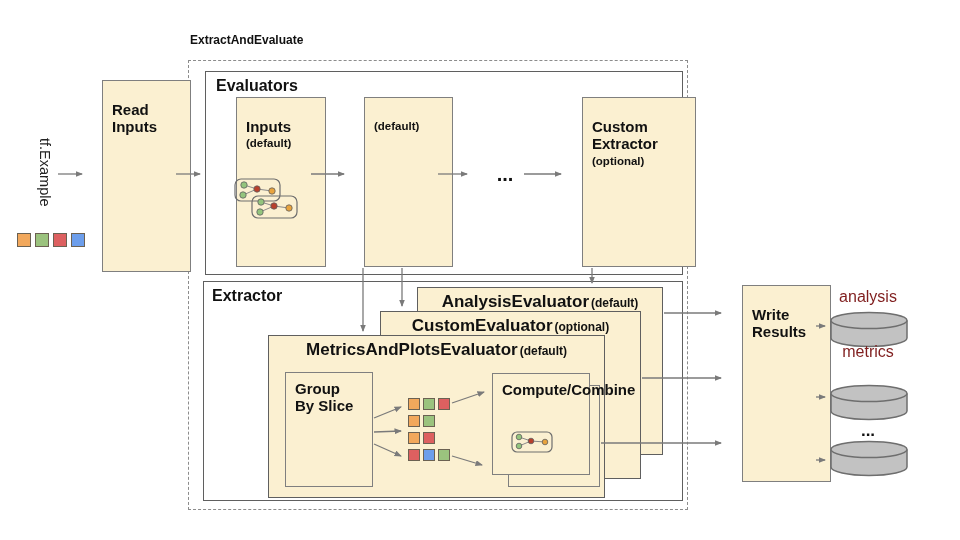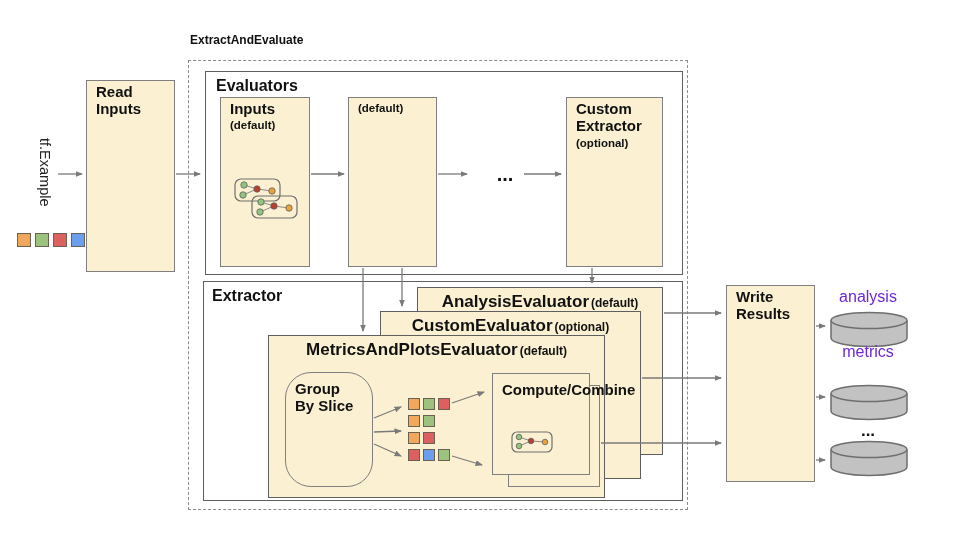--- a/index.html
+++ b/index.html
@@ -4,21 +4,21 @@
 <style>
   html,body{margin:0;padding:0;background:#ffffff;}
   .canvas{
     position:relative;width:960px;height:540px;background:#ffffff;overflow:hidden;
     font-family:"Liberation Sans", sans-serif;color:#111;
   }
   .abs{position:absolute;}
   
   .node-box{
     position:absolute;background:var(--box-fill);border:1.5px solid var(--box-border);
-    box-sizing:border-box;padding:2px 6px 0 9px;line-height:1.15;
+    box-sizing:border-box;padding:20px 6px 0 9px;line-height:1.15;margin-left:16px;
   }
   .container-box{
     position:absolute;background:#ffffff;border:1.5px solid var(--container-border);
     box-sizing:border-box;
   }
   .stack-box{
     position:absolute;background:var(--box-fill);border:1.5px solid var(--container-border);
     box-sizing:border-box;text-align:center;padding-top:4px;
   }
   .inner-box{
@@ -36,21 +36,21 @@
     position:absolute;left:190px;top:34px;font-weight:bold;font-size:12px;line-height:1;
   }
   .dashed-frame{
     position:absolute;left:188px;top:60px;width:500px;height:450px;
     border:1.6px dashed var(--dash-border);box-sizing:border-box;
   }
   .rotated-label{
     position:absolute;left:-2px;top:165px;width:94px;text-align:center;
     font-size:14.5px;color:#222;transform:rotate(90deg);line-height:1;
   }
-  .out-label{position:absolute;font-size:16px;color:#6d28d9;text-align:center;line-height:1;}
+  .out-label{position:absolute;font-size:16px;color:#7f1d1d;text-align:center;line-height:1;}
   .ellipsis{position:absolute;font-weight:bold;font-size:20px;line-height:0.4;text-align:center;}
   
   .sq-row-line{display:flex;gap:3px;height:12px;margin-bottom:5px;}
   .sq{width:12px;height:12px;border:1.5px solid #6b6152;box-sizing:border-box;}
   .input-squares{position:absolute;left:17px;top:233px;display:flex;gap:4px;}
   .input-squares .sq{width:14px;height:14px;}
   svg{display:block;}
   .overlay{position:absolute;left:0;top:0;pointer-events:none;}
 </style>
 </head>
@@ -107,39 +107,39 @@
         <circle cx="55" cy="30" r="3.2" fill="var(--node-yellow)"></circle>
     </g>
   </svg>
 
   <div class="node-box" style="left:348px;top:97px;width:89px;height:170px;">
     <div class="box-qual">(default)</div>
   </div>
 
   <div class="ellipsis" style="left:483px;top:170px;width:44px;">...</div>
 
-  <div class="node-box" style="left:566px;top:97px;width:97px;height:170px;">
+  <div class="node-box" style="left:566px;top:97px;width:114px;height:170px;">
     <div class="box-title">Custom Extractor</div>
     <div class="box-qual">(optional)</div>
   </div>
 
   <div class="container-box" style="left:203px;top:281px;width:480px;height:220px;"></div>
   <div class="container-label" style="left:212px;top:288px;">Extractor</div>
 
   <div class="stack-box" style="left:417px;top:287px;width:246px;height:168px;">
     <span class="ev-name">AnalysisEvaluator</span><span class="ev-qual">(default)</span>
   </div>
   <div class="stack-box" style="left:380px;top:311px;width:261px;height:168px;">
     <span class="ev-name">CustomEvaluator</span><span class="ev-qual">(optional)</span>
   </div>
   <div class="stack-box" style="left:268px;top:335px;width:337px;height:163px;">
     <span class="ev-name">MetricsAndPlotsEvaluator</span><span class="ev-qual">(default)</span>
   </div>
 
-  <div class="inner-box" style="left:285px;top:372px;width:88px;height:115px;border-radius:26px;">
+  <div class="inner-box" style="left:285px;top:372px;width:88px;height:115px;">
     <div class="box-title" style="width:64px;">Group By Slice</div>
   </div>
 
   <div class="abs" style="left:408px;top:398px;">
       <div class="sq-row-line">
         <div class="sq" style="background: rgb(242, 168, 92);"></div>
         <div class="sq" style="background: rgb(155, 195, 126);"></div>
         <div class="sq" style="background: rgb(221, 96, 96);"></div>
       </div>
       <div class="sq-row-line">

